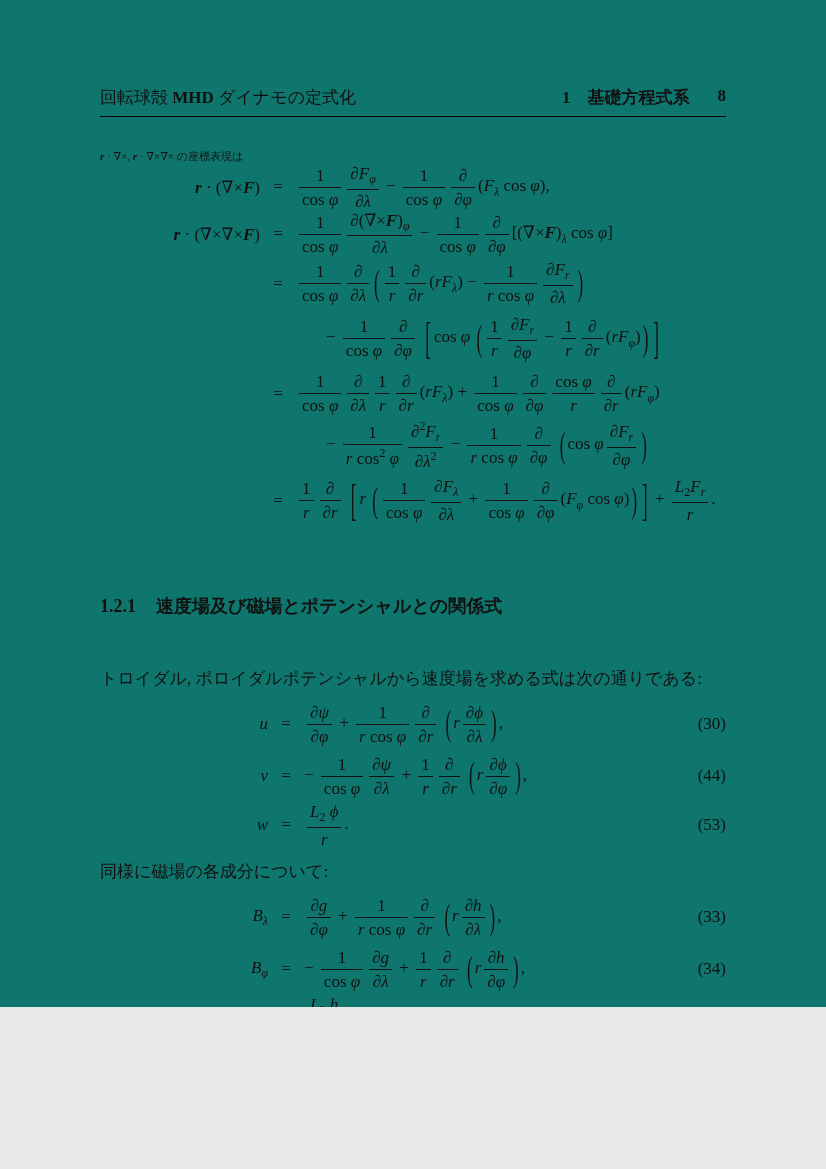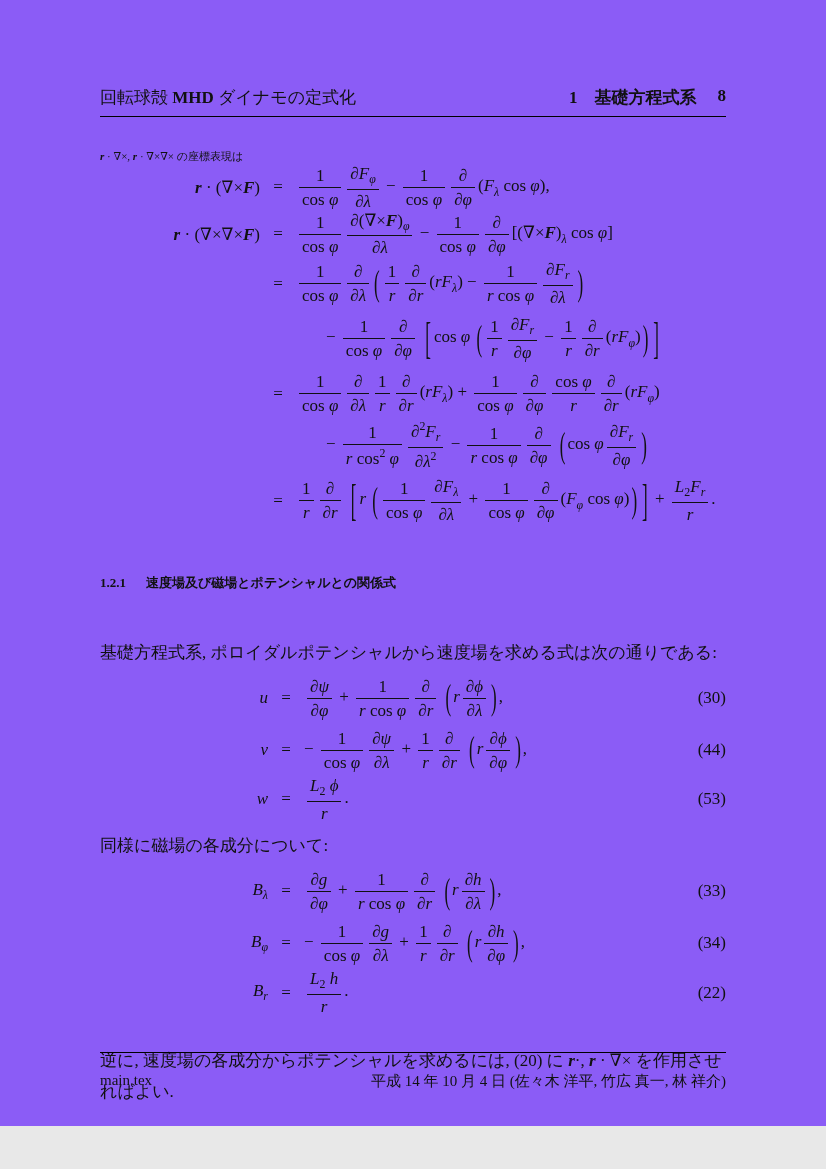--- a/index.html
+++ b/index.html
@@ -1,37 +1,37 @@
 <!DOCTYPE html>
 <html><head>
 <meta charset="utf-8">
 <style>
   html,body{margin:0;padding:0;background:#e8e8e8;}
   .sheet{
     position:relative;
-    width:826px;height:1126px;
+    width:826px;height:1007px;
     margin:0 auto;
-    background:#8b5cf6;
+    background:#0f766e;
     color:#111;
     font-family:"Liberation Serif","DejaVu Serif",serif;
     overflow:hidden;
     box-sizing:border-box;
   }
   .content{position:absolute;left:100px;top:86px;width:626px;}
 
   
   .header{display:flex;justify-content:space-between;align-items:baseline;
           font-size:17px;padding-bottom:7px;border-bottom:1.2px solid #000;}
   .h-left b{font-weight:bold;}
-  .h-right{display:flex;gap:21px;font-weight:bold;}
+  .h-right{display:flex;gap:28px;font-weight:bold;}
 
   
   .intro{margin:32px 0 0 0;font-size:11px;}
   .para{margin:0;font-size:17px;line-height:1.8;}
-  .sec{margin:44px 0 0 0;font-size:13px;font-weight:bold;}
+  .sec{margin:64px 0 0 0;font-size:18px;font-weight:bold;}
   .sec .sec-no{margin-right:20px;}
 
   
   .eqs{font-size:17px;}
   .eqn{display:flex;align-items:center;min-height:46px;}
   .eqn .lhs{text-align:right;}
   .eqn .sgn{width:36px;text-align:center;}
   .eqn .rhs{flex:1;text-align:left;white-space:nowrap;}
   .eqn .num{width:52px;text-align:right;}
   .b1 .lhs{width:160px;}
@@ -117,21 +117,21 @@
         <span class="lhs"></span>
         <span class="sgn">=</span>
         <span class="rhs"><span class="fr"><span class="nu">1</span><span class="de"><i>r</i></span></span><span class="fr"><span class="nu">∂</span><span class="de">∂<i>r</i></span></span> <span class="d2">[</span><i>r</i> <span class="d1">(</span><span class="fr"><span class="nu">1</span><span class="de">cos <i>φ</i></span></span><span class="fr"><span class="nu">∂<i>F</i><sub><i>λ</i></sub></span><span class="de">∂<i>λ</i></span></span> + <span class="fr"><span class="nu">1</span><span class="de">cos <i>φ</i></span></span><span class="fr"><span class="nu">∂</span><span class="de">∂<i>φ</i></span></span>(<i>F</i><sub><i>φ</i></sub> cos <i>φ</i>)<span class="d1">)</span><span class="d2">]</span> + <span class="fr"><span class="nu"><i>L</i><sub>2</sub><i>F</i><sub><i>r</i></sub></span><span class="de"><i>r</i></span></span>.</span>
       </div>
     </div>
 
     <h3 class="sec">
       <span class="sec-no">1.2.1</span><span>速度場及び磁場とポテンシャルとの関係式</span>
     </h3>
 
-    <p class="para" style="margin-top:46px;">基礎方程式系, ポロイダルポテンシャルから速度場を求める式は次の通りである:</p>
+    <p class="para" style="margin-top:46px;">トロイダル, ポロイダルポテンシャルから速度場を求める式は次の通りである:</p>
 
     <div class="eqs b2">
       <div class="eqn tall">
         <span class="lhs"><i>u</i></span>
         <span class="sgn">=</span>
         <span class="rhs"><span class="fr"><span class="nu">∂<i>ψ</i></span><span class="de">∂<i>φ</i></span></span> + <span class="fr"><span class="nu">1</span><span class="de"><i>r</i> cos <i>φ</i></span></span><span class="fr"><span class="nu">∂</span><span class="de">∂<i>r</i></span></span> <span class="d1">(</span><i>r</i><span class="fr"><span class="nu">∂<i>ϕ</i></span><span class="de">∂<i>λ</i></span></span><span class="d1">)</span>,</span>
         <span class="num">(30)</span>
       </div>
       <div class="eqn tall">
         <span class="lhs"><i>v</i></span>

